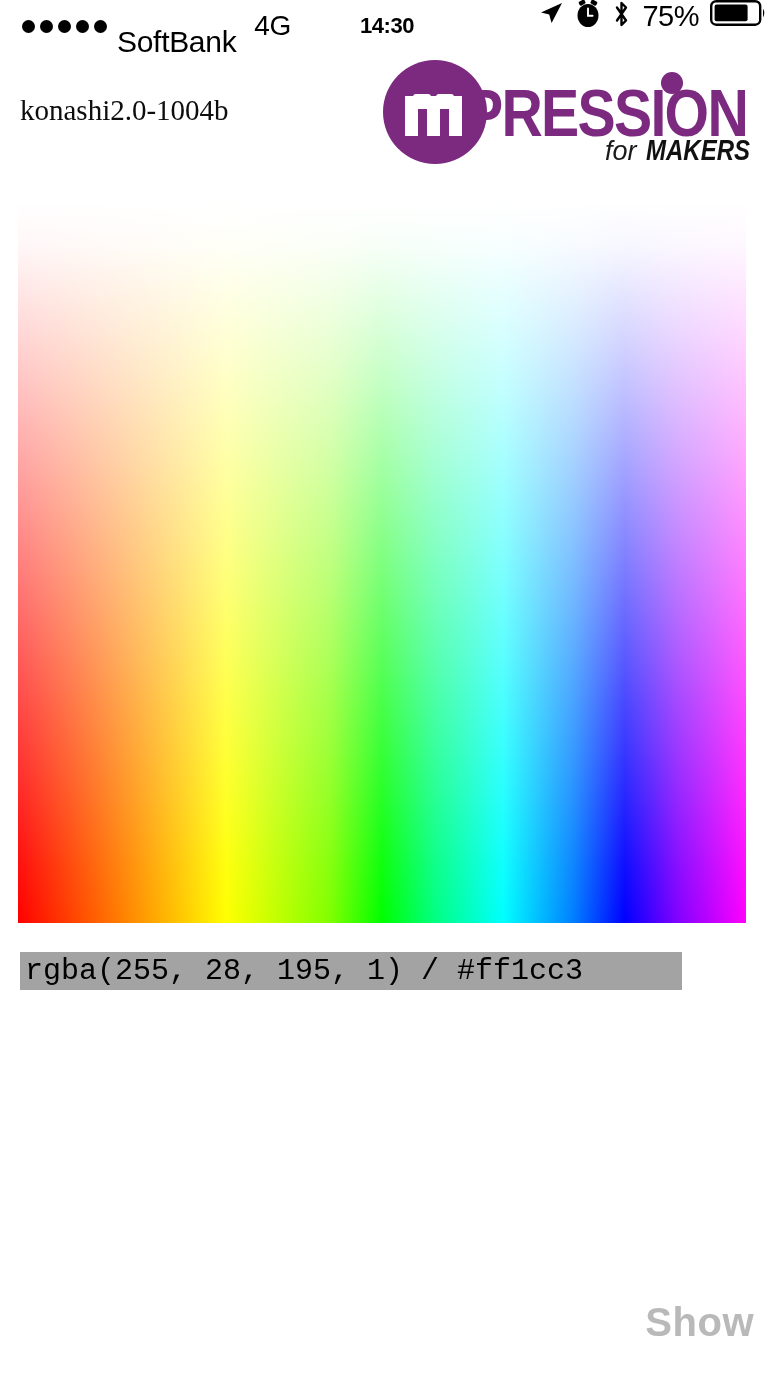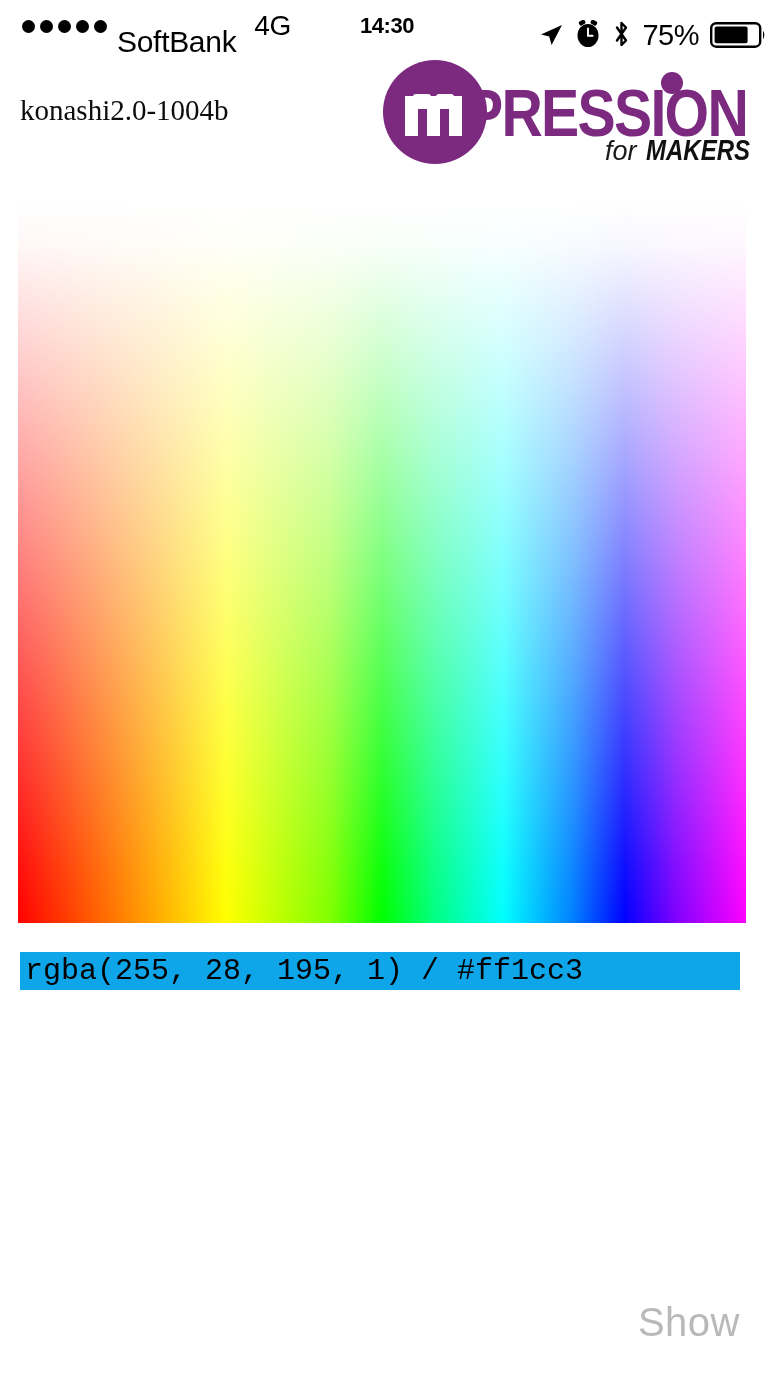--- a/index.html
+++ b/index.html
@@ -55,21 +55,21 @@
     left: 0; top: 0;
     width: 774px; height: 52px;
     display: flex; align-items: center; justify-content: center;
     font-size: 22px;
     font-weight: bold;
     letter-spacing: -0.5px;
   }
   .sb-right {
     position: absolute;
     right: 8px; top: 0; height: 52px;
-    display: flex; align-items: flex-end; gap: 11px;
+    display: flex; align-items: flex-start; gap: 11px;
   }
   .sb-pct {
     font-size: 29px;
     letter-spacing: -0.5px;
   }
   .sb-icon { display: block; }
 
   
   #conn-text {
     position: absolute;
@@ -120,46 +120,47 @@
         #0000ff 83.33%,
         #8000ff 90.47%,
         #ff00ff 100%);
   }
 
   
   #color-bar {
     position: absolute;
     left: 20px;
     top: 952px;
-    width: 720px;
+    width: 662px;
     height: 38px;
-    background: #0ea5e9;
+    background: #a3a3a3;
     display: flex;
     align-items: center;
   }
   #color-value {
     font-family: "Liberation Mono", monospace;
     font-size: 30px;
     color: #000;
     padding-left: 5px;
     white-space: pre;
     letter-spacing: 0px;
   }
 
   
   #show-button {
     position: absolute;
-    right: 34px;
+    right: 20px;
     top: 1300px;
     font-size: 40px;
     color: #b9b9b9;
     font-family: "Liberation Sans", sans-serif;
     letter-spacing: 0.5px;
     cursor: pointer;
     user-select: none;
+    font-weight: bold;
   }
 </style>
 </head>
 <body>
 
 <div id="status-bar">
 
   <div class="sb-left">
     <span class="sb-dots">
       <i class="sb-dot"></i>

